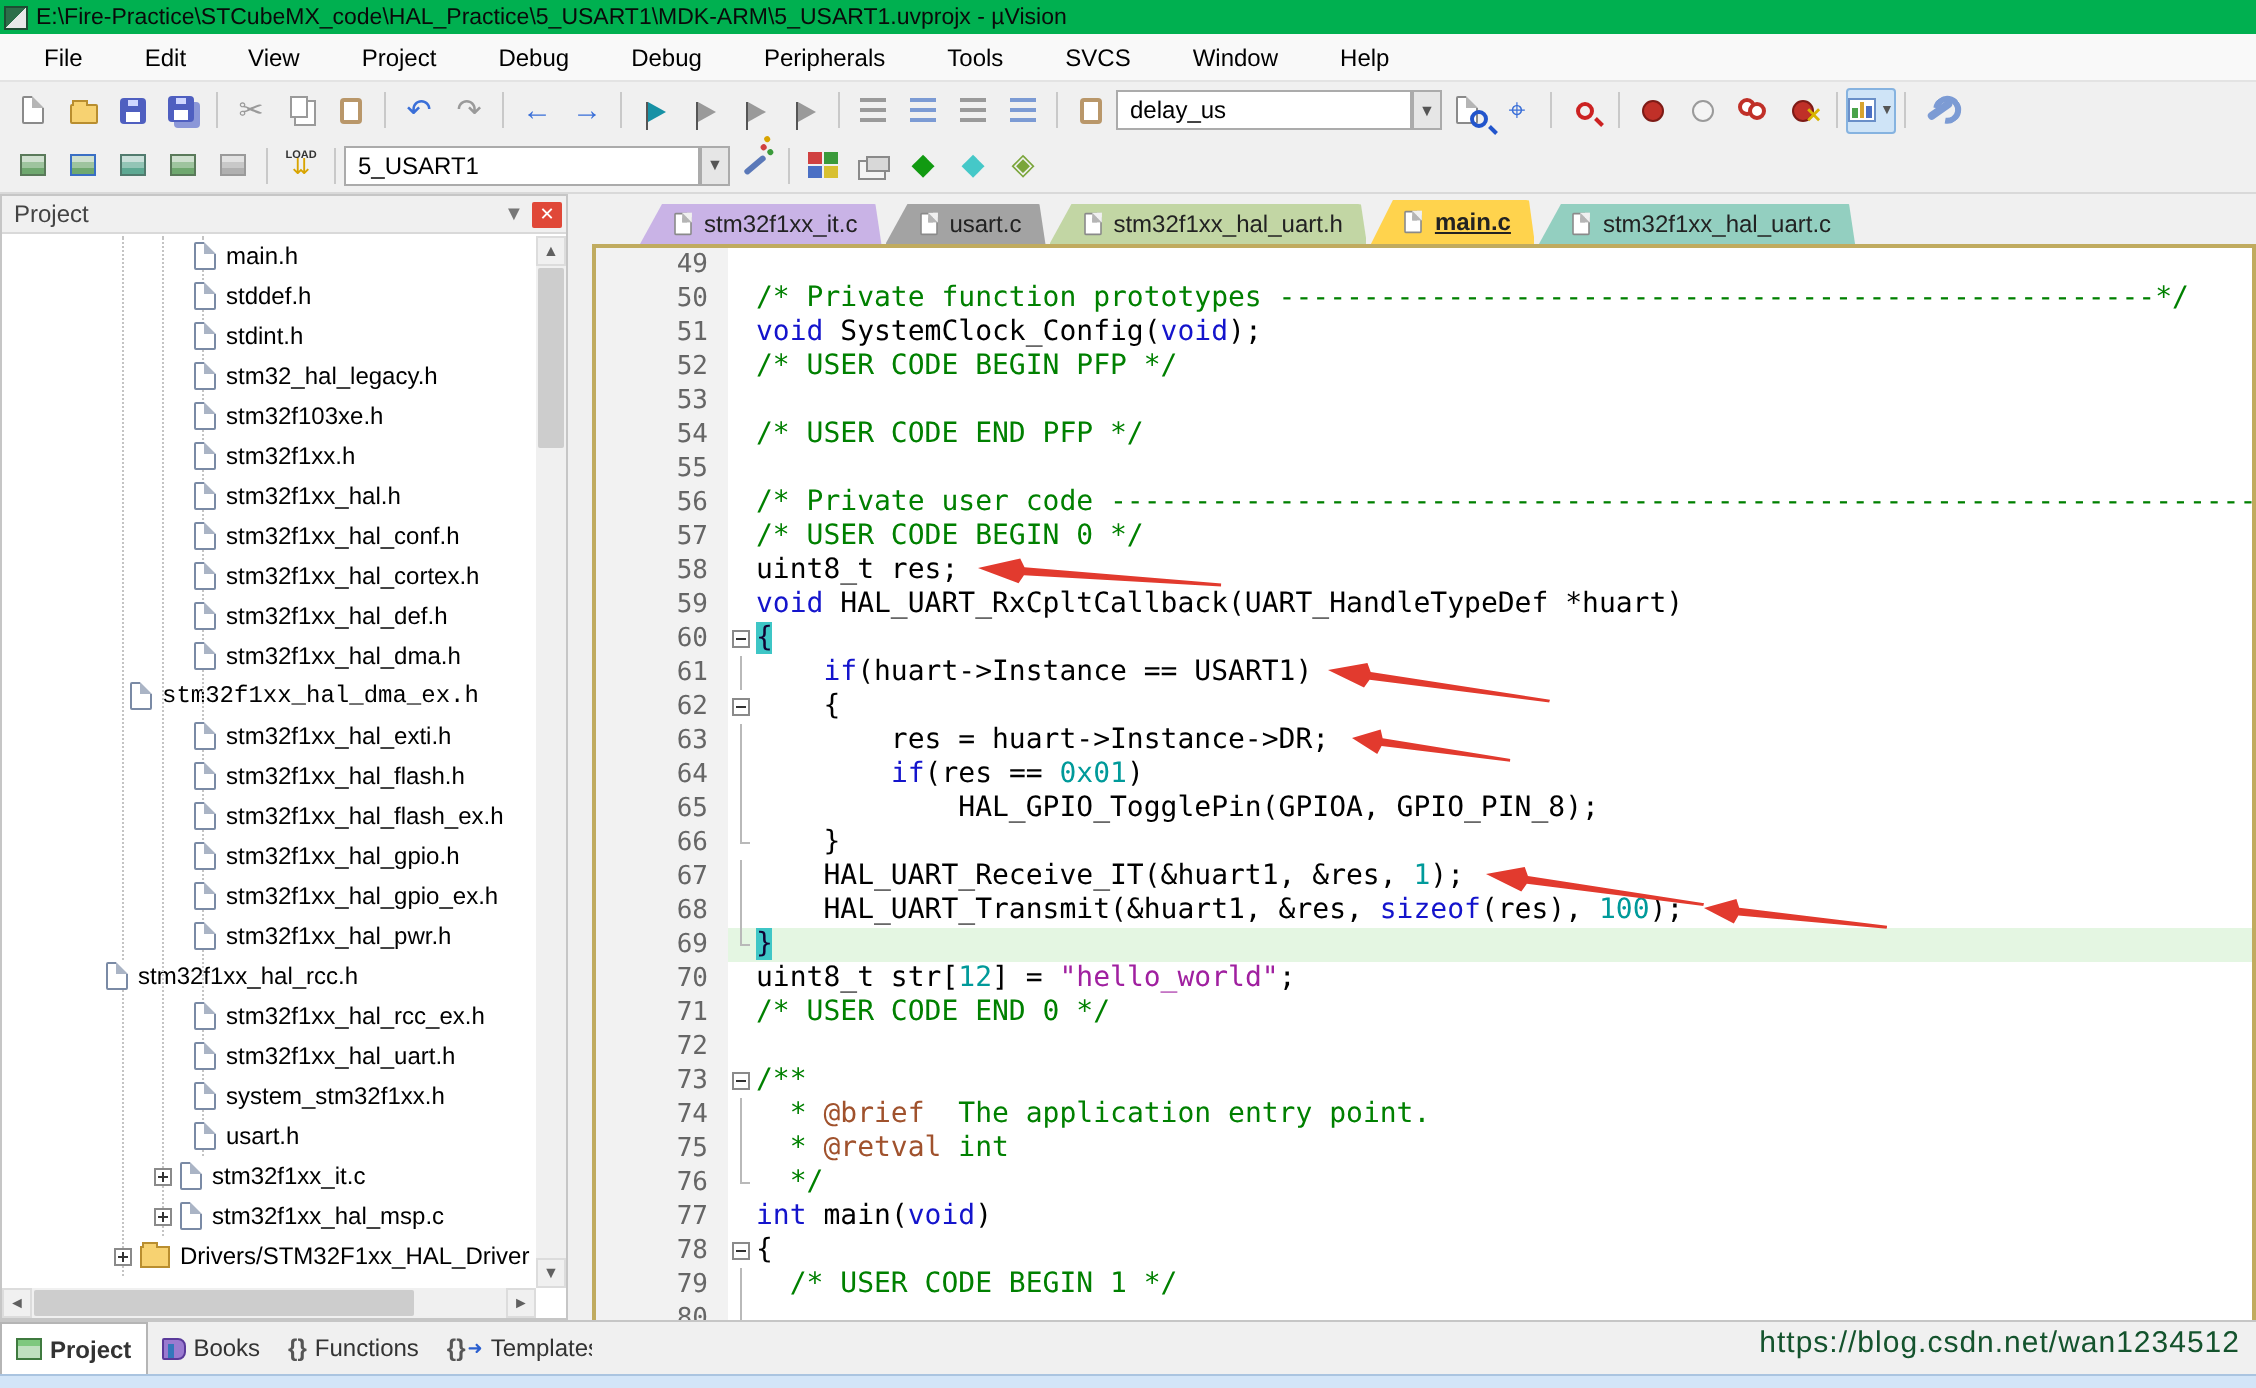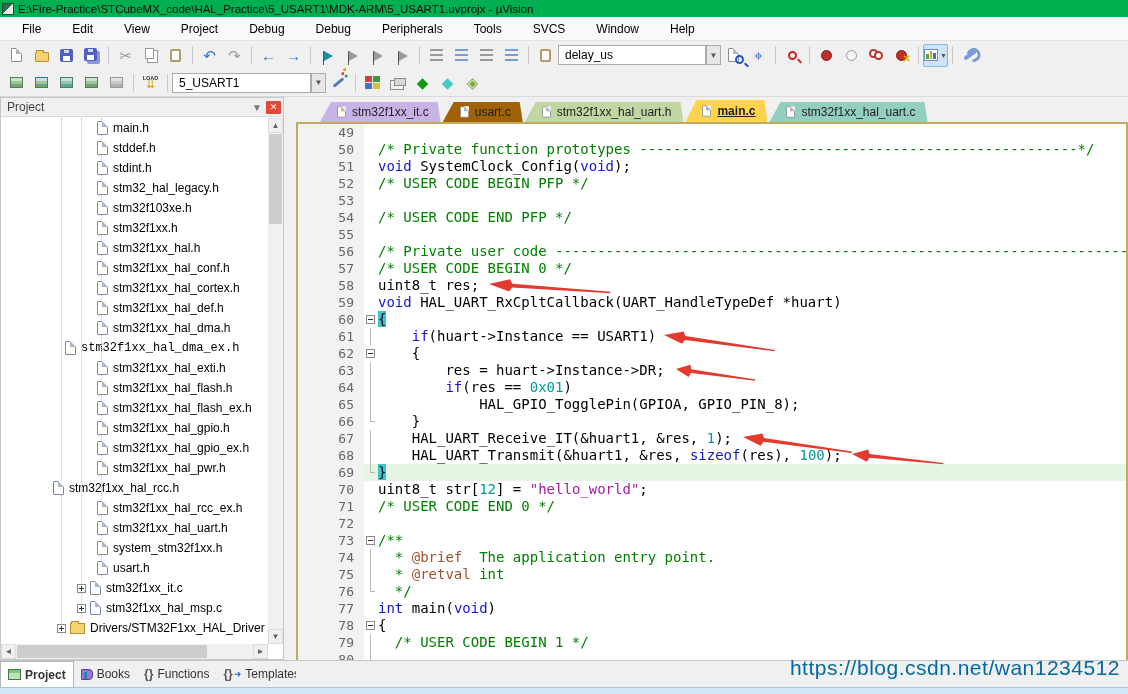--- a/index.html
+++ b/index.html
@@ -119,21 +119,21 @@
   .foldbox { position:absolute; left:2px; top:4px; width:9px; height:9px; border:1px solid #8a8a8a; background:#fff; }
   .foldbox:after { content:""; position:absolute; left:1px; top:3px; width:5px; height:1px; background:#333; }
   .foldline { position:absolute; left:6px; top:0; width:1px; height:17px; background:#b9b9b9; }
   .foldend { position:absolute; left:6px; top:0; width:1px; height:9px; background:#b9b9b9; }
   .foldend:after { content:""; position:absolute; left:0; top:8px; width:5px; height:1px; background:#b9b9b9; }
   .code-text { white-space:pre; height:17px; line-height:17px; flex:1; }
   .code-line.hl .code-text, .code-line.hl .foldcol { background:#e4f6e2; }
   .sp2{color:#000}.sk{color:#1414cc}.sc{color:#008000}.sn{color:#009a9a}.ss{color:#a020a0}.sd{color:#a0522d}
   .sb { background:#3ec6c6; color:#072; color:#103; }
   .hscroll-e { position:absolute; left:0; bottom:0; width:100%; height:16px; background:#f0f0f0; border-top:1px solid #dcdcdc; }
-  .watermark { position:absolute; right:6px; bottom:0px; font-size:21px; color:#0369a1; letter-spacing:.5px; z-index:5; }
+  .watermark { position:absolute; right:6px; bottom:0px; font-size:15px; color:#14532d; letter-spacing:.5px; z-index:5; }
   .arrow { position:absolute; height:14px; background:#e23a2e; clip-path:polygon(0 50%, 17% 6%, 19% 36%, 100% 45%, 100% 55%, 19% 64%, 17% 94%); z-index:4; }
   .splitter { position:absolute; left:284px; top:97px; width:12px; height:563px; background:#f0f0f0; }
 </style>
 </head>
 <body>
 
 <div class="titlebar">
   <span class="app-ico"></span>
   <span class="title-text">E:\Fire-Practice\STCubeMX_code\HAL_Practice\5_USART1\MDK-ARM\5_USART1.uvprojx - µVision</span>
 </div>
@@ -282,21 +282,21 @@
       <span class="stack gray"></span>
     </span>
   <span class="tb-sep"></span>
   <span class="tb-btn">
       <span class="load-ico">
         <b>LOAD</b>
         <span>⇊</span>
       </span>
     </span>
   <span class="tb-sep"></span>
-  <span class="combo" style="width:139px">
+  <span class="combo" style="width:178px">
     <span class="val">5_USART1</span>
   </span>
   <span class="drop-btn">▼</span>
   <span class="tb-btn">
       <span class="wand"></span>
     </span>
   <span class="tb-sep"></span>
   <span class="tb-btn">
       <span class="cubes">
         <i></i>
@@ -453,21 +453,21 @@
 </div>
 
 <div class="splitter"></div>
 
 <div class="editor-zone">
   <div class="doc-tabs" id="doctabs">
       <div class="doc-tab" style="background: rgb(201, 179, 230);">
         <span class="pg"></span>
         <span class="tab-lbl">stm32f1xx_it.c</span>
       </div>
-      <div class="doc-tab" style="background: #a16207;">
+      <div class="doc-tab" style="background: #a3a3a3;">
         <span class="pg"></span>
         <span class="tab-lbl">usart.c</span>
       </div>
       <div class="doc-tab" style="background: rgb(194, 214, 164);">
         <span class="pg"></span>
         <span class="tab-lbl">stm32f1xx_hal_uart.h</span>
       </div>
       <div class="doc-tab active" style="background: rgb(255, 211, 77);">
         <span class="pg"></span>
         <span class="tab-lbl">main.c</span>

